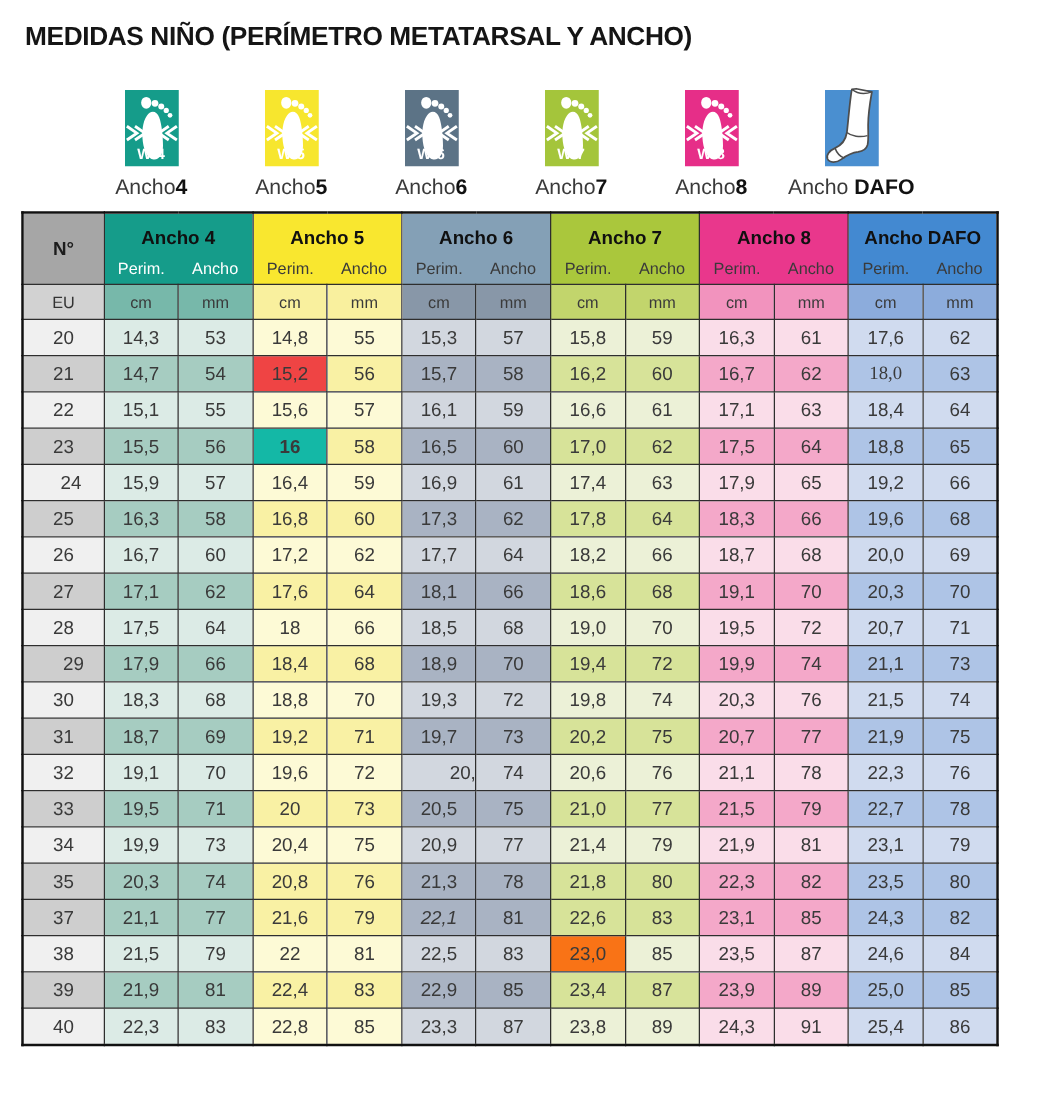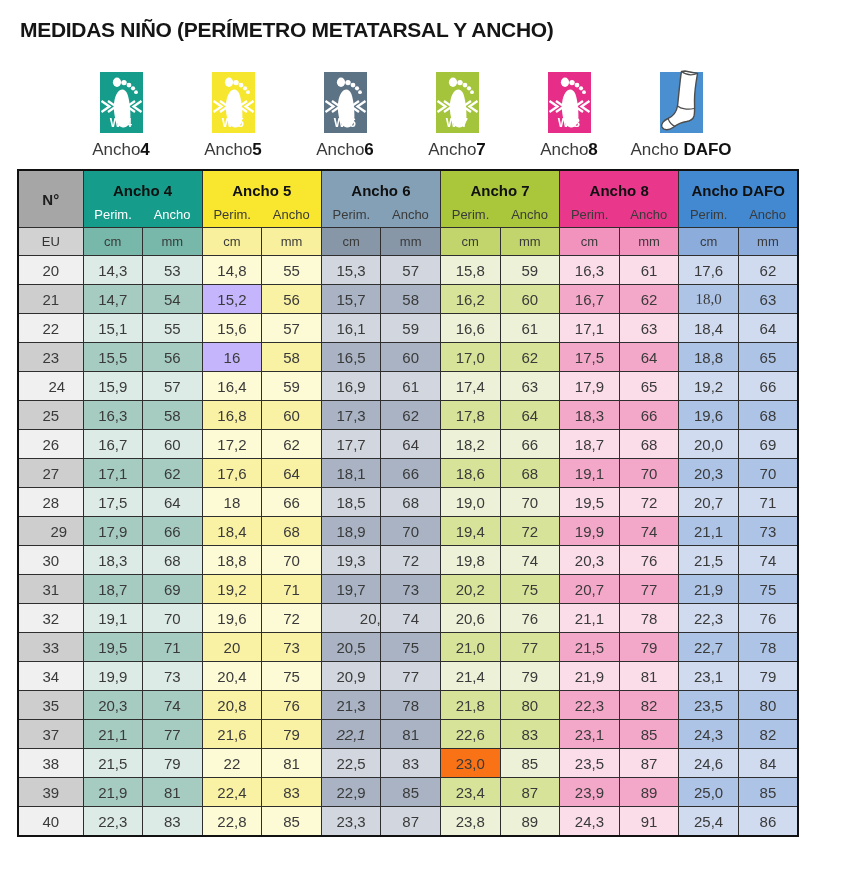--- a/index.html
+++ b/index.html
@@ -247,21 +247,21 @@
           <td style="background: rgb(236, 241, 215);">59</td>
           <td style="background: rgb(250, 221, 233);">16,3</td>
           <td style="background: rgb(250, 221, 233);">61</td>
           <td style="background: rgb(208, 219, 239);">17,6</td>
           <td style="background: rgb(208, 219, 239);">62</td>
         </tr>
         <tr>
           <td style="background: rgb(206, 206, 206);">21</td>
           <td style="background: rgb(166, 204, 193);">14,7</td>
           <td style="background: rgb(166, 204, 193);">54</td>
-          <td style="background: #c4b5fd;">15,2</td>
+          <td style="background: #ef4444;">15,2</td>
           <td style="background: rgb(249, 241, 164);">56</td>
           <td style="background: rgb(169, 179, 195);">15,7</td>
           <td style="background: rgb(169, 179, 195);">58</td>
           <td style="background: rgb(215, 227, 153);">16,2</td>
           <td style="background: rgb(215, 227, 153);">60</td>
           <td style="background: rgb(244, 168, 201);">16,7</td>
           <td style="background: rgb(244, 168, 201);">62</td>
           <td style="background: rgb(174, 196, 230); font-family: Liberation Serif, serif;">18,0</td>
           <td style="background: rgb(174, 196, 230);">63</td>
         </tr>
@@ -277,21 +277,21 @@
           <td style="background: rgb(236, 241, 215);">61</td>
           <td style="background: rgb(250, 221, 233);">17,1</td>
           <td style="background: rgb(250, 221, 233);">63</td>
           <td style="background: rgb(208, 219, 239);">18,4</td>
           <td style="background: rgb(208, 219, 239);">64</td>
         </tr>
         <tr>
           <td style="background: rgb(206, 206, 206);">23</td>
           <td style="background: rgb(166, 204, 193);">15,5</td>
           <td style="background: rgb(166, 204, 193);">56</td>
-          <td style="background: #c4b5fd;">16</td>
+          <td style="background: #14b8a6; font-weight: bold;">16</td>
           <td style="background: rgb(249, 241, 164);">58</td>
           <td style="background: rgb(169, 179, 195);">16,5</td>
           <td style="background: rgb(169, 179, 195);">60</td>
           <td style="background: rgb(215, 227, 153);">17,0</td>
           <td style="background: rgb(215, 227, 153);">62</td>
           <td style="background: rgb(244, 168, 201);">17,5</td>
           <td style="background: rgb(244, 168, 201);">64</td>
           <td style="background: rgb(174, 196, 230);">18,8</td>
           <td style="background: rgb(174, 196, 230);">65</td>
         </tr>

